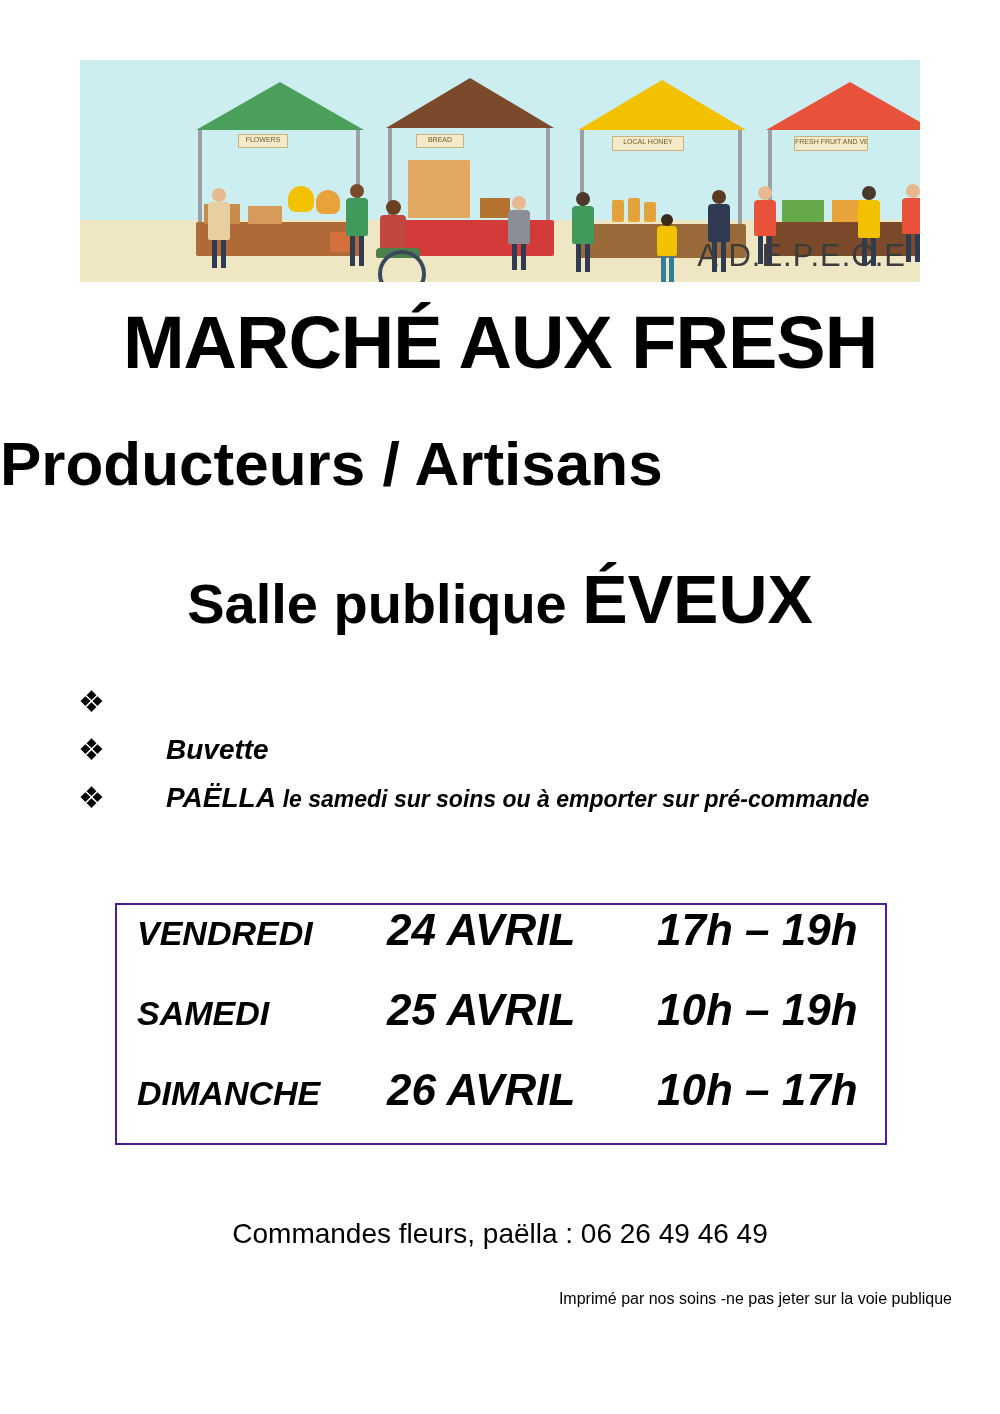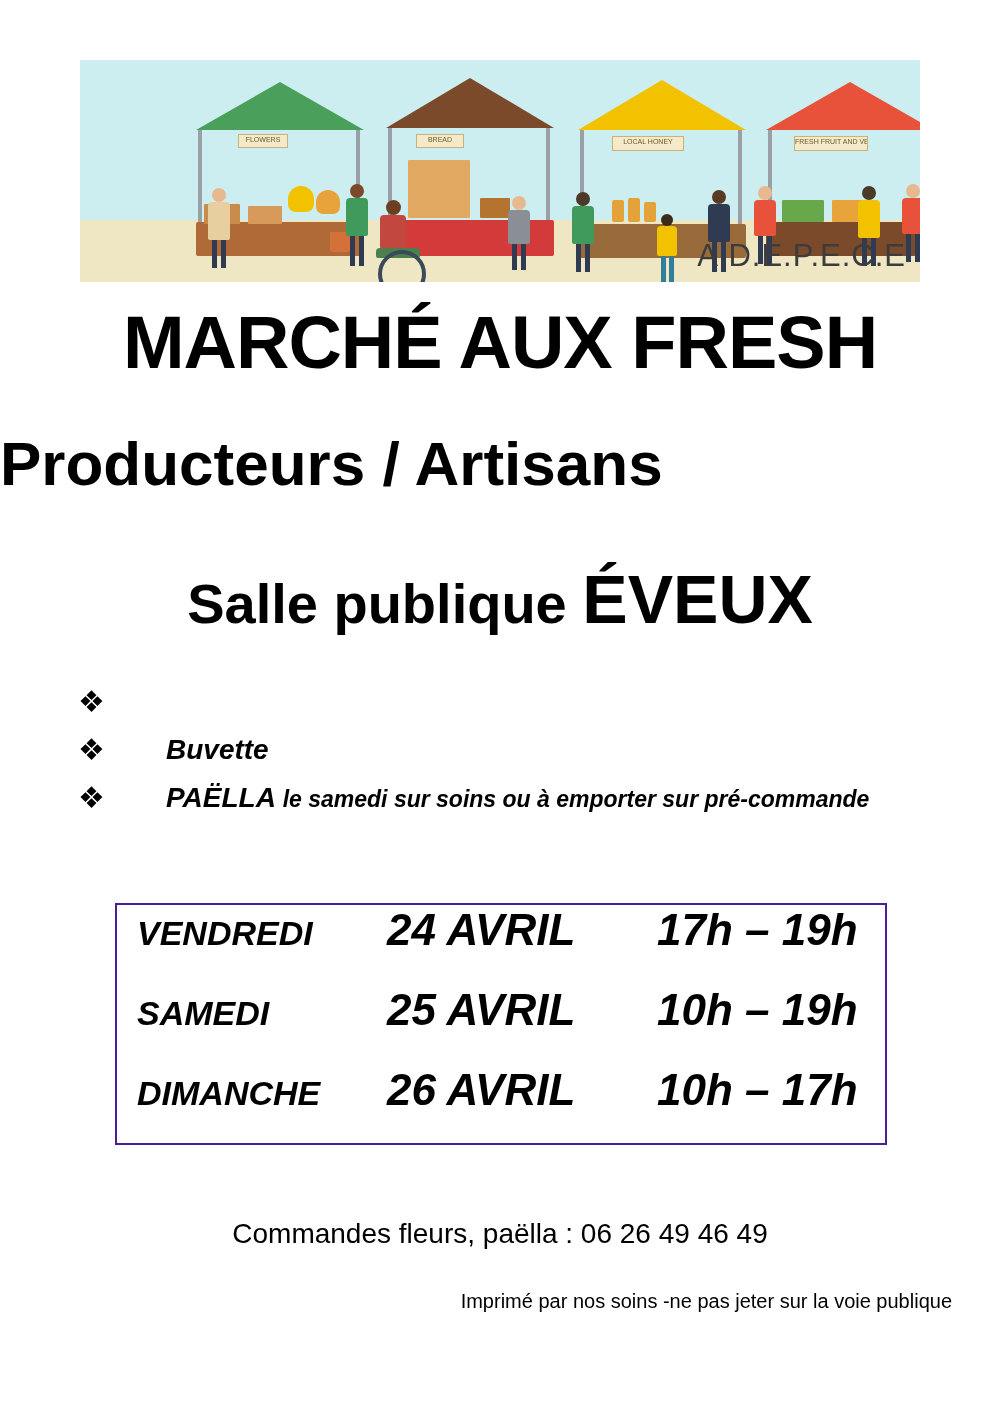--- a/index.html
+++ b/index.html
@@ -185,21 +185,21 @@
     top: 1218px;
     left: 0;
     width: 1000px;
     text-align: center;
     font-size: 28px;
   }
   .footnote {
     position: absolute;
     top: 1290px;
     right: 48px;
-    font-size: 20px;
+    font-size: 16px;
   }
 </style>
 </head>
 <body>
 
 <div class="banner">
   <div class="sky"></div>
   <div class="ground"></div>
 
   <div class="stall" style="left:110px; top:22px; width:180px; height:180px;">

